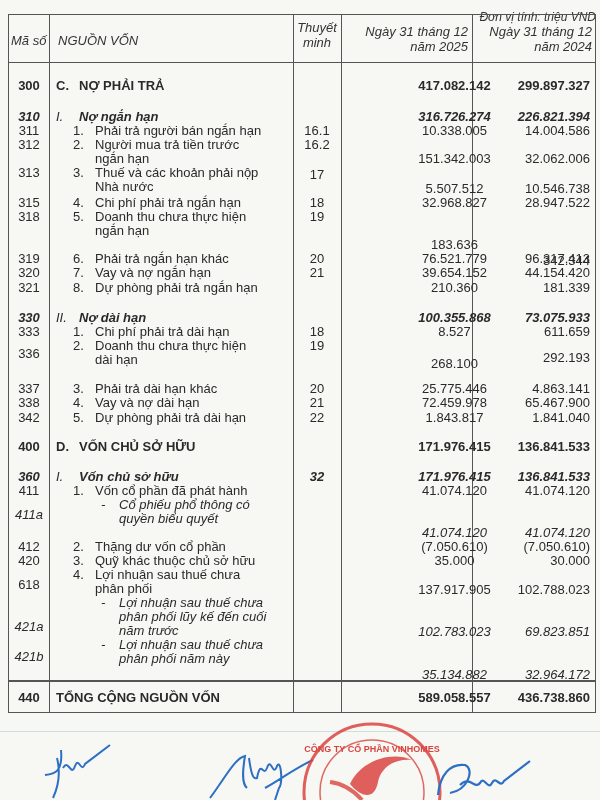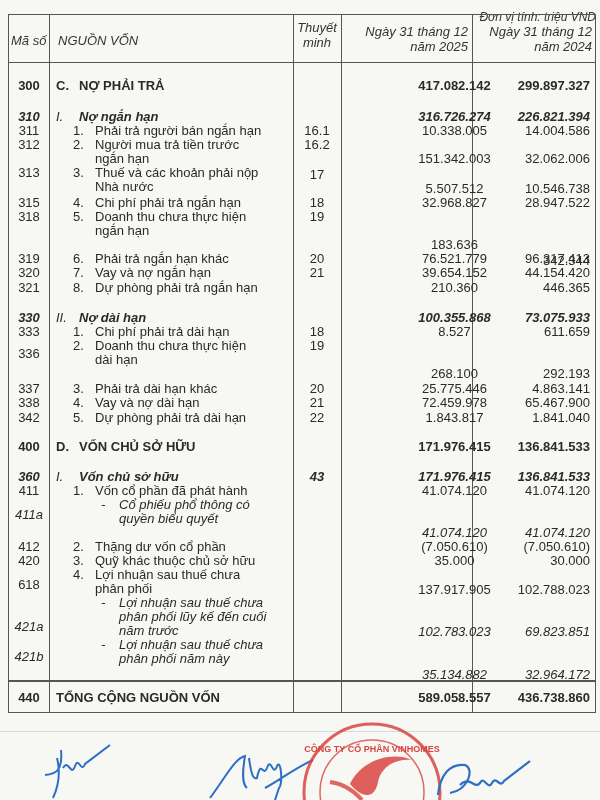--- a/index.html
+++ b/index.html
@@ -145,21 +145,21 @@
     <span class="note">21</span>
     <span class="v25">39.654.152</span>
     <span class="v24">44.154.420</span>
   </div>
 
   <div class="row" style="top:266px">
     <span class="code">321</span>
     <span class="num">8.</span>
     <span class="label" style="width:210px">Dự phòng phải trả ngắn hạn</span>
     <span class="v25">210.360</span>
-    <span class="v24">446.365</span>
+    <span class="v24">181.339</span>
   </div>
 
   <div class="row bi" style="top:296px">
     <span class="code">330</span>
     <span class="roman" style="font-weight:normal">II.</span>
     <span class="label-top">Nợ dài hạn</span>
     <span class="v25">100.355.868</span>
     <span class="v24">73.075.933</span>
   </div>
 
@@ -171,22 +171,22 @@
     <span class="v25">8.527</span>
     <span class="v24">611.659</span>
   </div>
 
   <div class="row" style="top:324px">
     <span class="code" style="top:8px">336</span>
     <span class="num">2.</span>
     <span class="label">Doanh thu chưa thực hiện</span>
     <span class="label" style="top:14px">dài hạn</span>
     <span class="note">19</span>
-    <span class="v25" style="top:28px">268.100</span>
-    <span class="v24" style="top:28px">292.193</span>
+    <span class="v25" style="top:18px">268.100</span>
+    <span class="v24" style="top:12px">292.193</span>
   </div>
 
   <div class="row" style="top:367px">
     <span class="code">337</span>
     <span class="num">3.</span>
     <span class="label">Phải trả dài hạn khác</span>
     <span class="note">20</span>
     <span class="v25">25.775.446</span>
     <span class="v24">4.863.141</span>
   </div>
@@ -214,21 +214,21 @@
     <span class="roman">D.</span>
     <span class="label-top">VỐN CHỦ SỞ HỮU</span>
     <span class="v25">171.976.415</span>
     <span class="v24">136.841.533</span>
   </div>
 
   <div class="row bi" style="top:455px">
     <span class="code">360</span>
     <span class="roman" style="font-weight:normal">I.</span>
     <span class="label-top">Vốn chủ sở hữu</span>
-    <span class="note">43</span>
+    <span class="note">32</span>
     <span class="v25">171.976.415</span>
     <span class="v24">136.841.533</span>
   </div>
 
   <div class="row" style="top:469px">
     <span class="code">411</span>
     <span class="num">1.</span>
     <span class="label">Vốn cổ phần đã phát hành</span>
     <span class="v25">41.074.120</span>
     <span class="v24">41.074.120</span>

